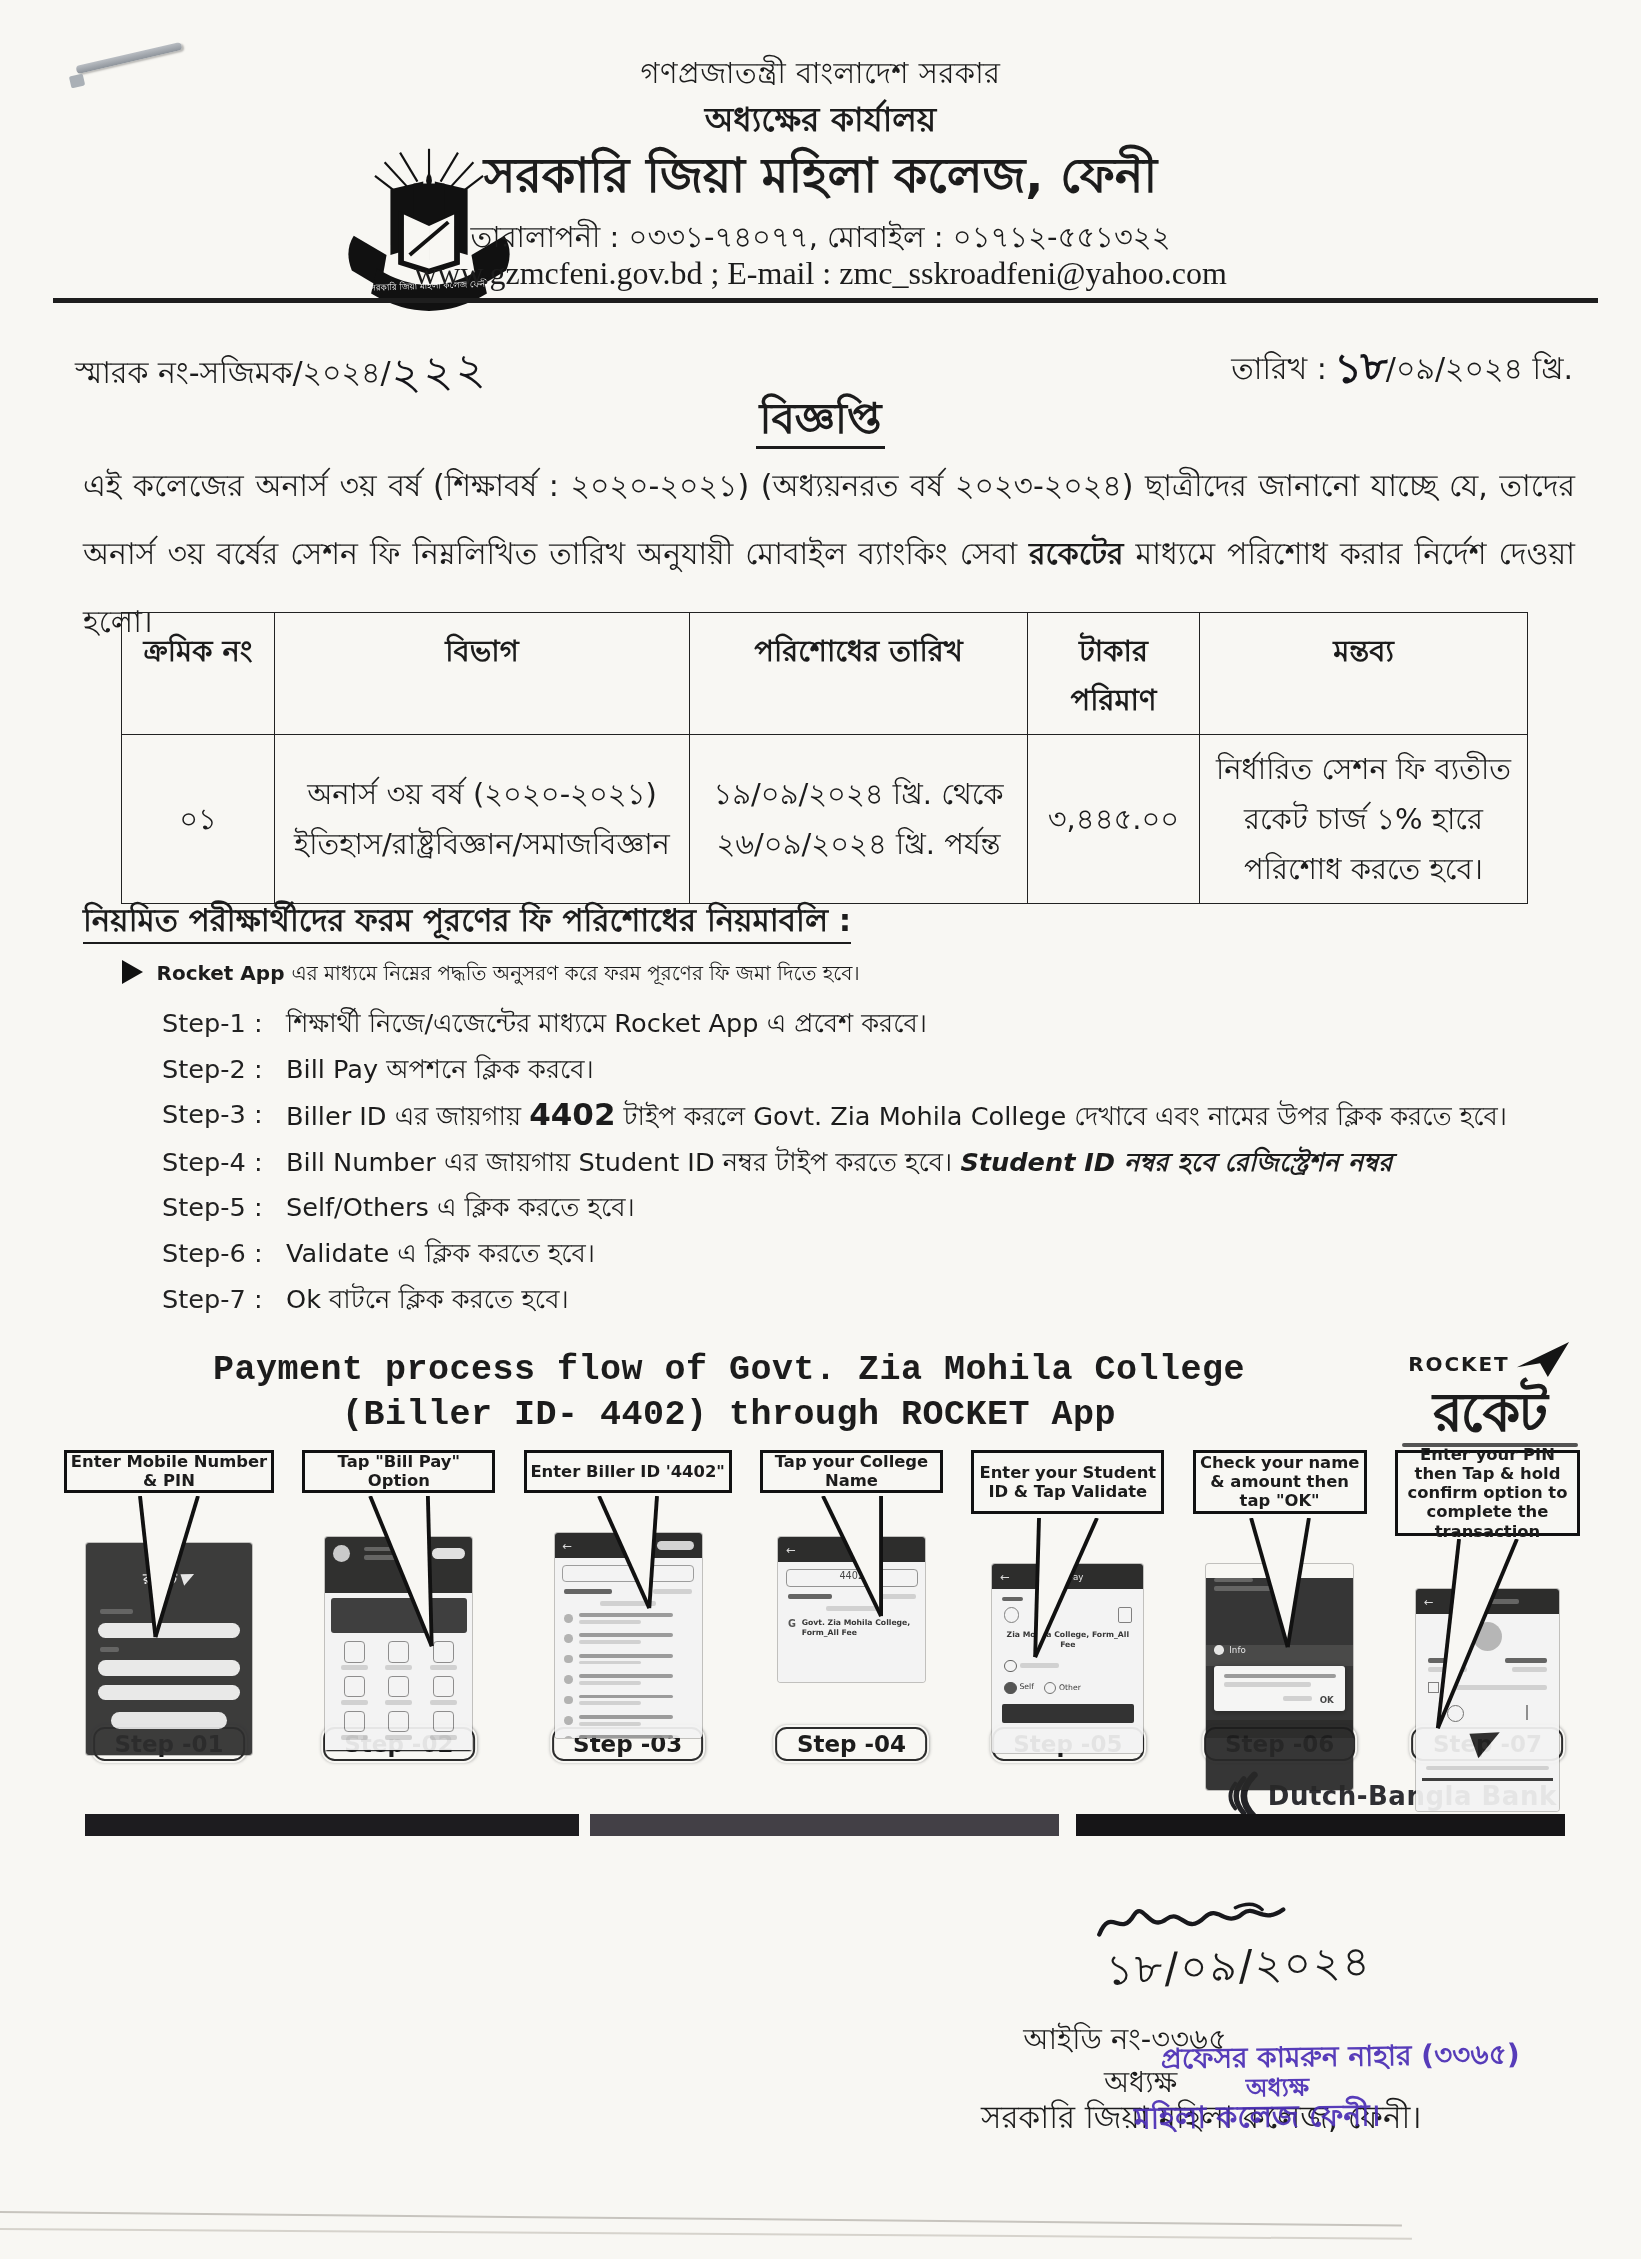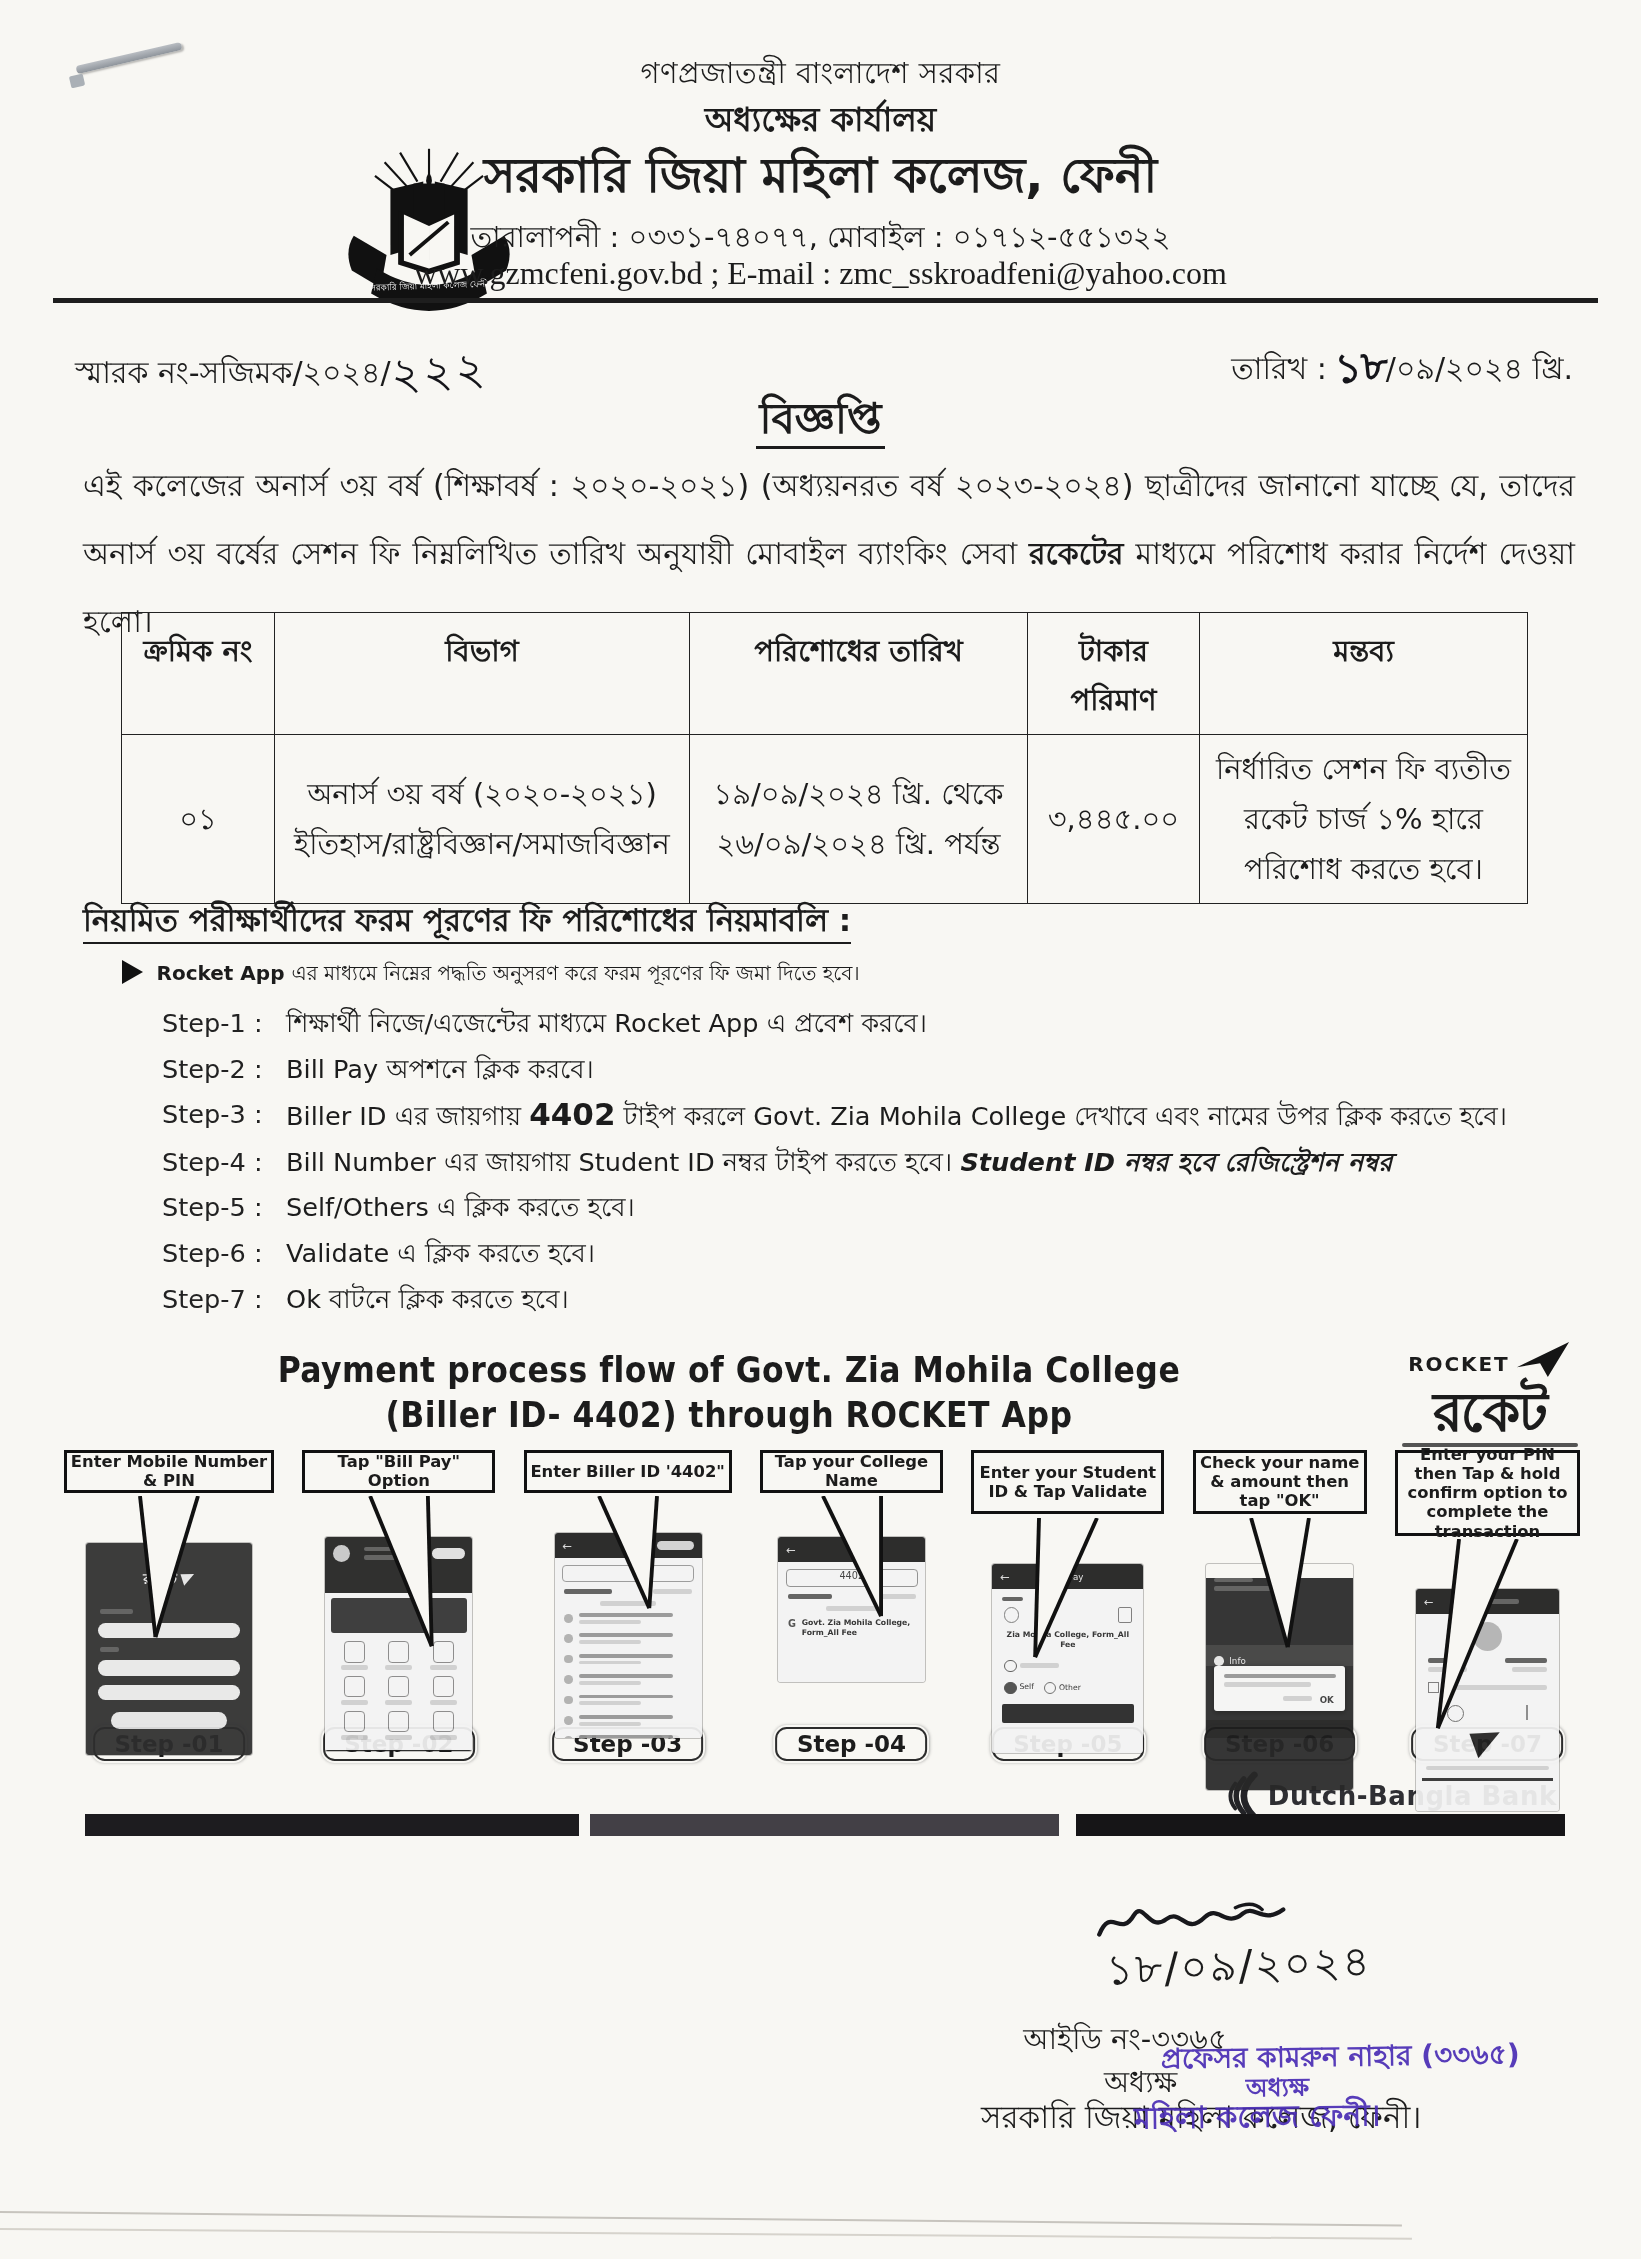--- a/index.html
+++ b/index.html
@@ -39,21 +39,21 @@
   .rules-head{top:896px;left:83px;font-size:31px;font-weight:bold;}
   .rules-head span{border-bottom:2.9px solid #1c1c1c;padding-bottom:3.9px;}
   .intro-row{top:958px;left:122px;font-size:20px;}
   .intro-row .arr{display:inline-block;width:0;height:0;border-left:21px solid #111;border-top:12.6px solid transparent;border-bottom:12.6px solid transparent;margin-right:13.5px;vertical-align:-3.9px;}
   #steps-list{position:absolute;top:1006px;left:162px;width:1400px;}
   .step-row{display:flex;margin-bottom:10.6px;font-size:25.6px;line-height:35px;}
   .step-row .lbl{flex:0 0 124px;color:#222;}
   .step-row .big{font-size:31px;}
 
   
-  .flow-title{top:1348px;left:174px;width:1110px;text-align:center;font-size:35px;font-weight:bold;letter-spacing:0.5px;line-height:45px;font-stretch:condensed;}
+  .flow-title{top:1348px;left:174px;width:1110px;text-align:center;font-size:35px;font-weight:bold;letter-spacing:0.5px;line-height:45px;font-stretch:condensed;font-family:Liberation Mono, monospace;}
   .rocket-logo{top:1340px;left:1388px;width:203px;text-align:center;}
   .rocket-logo .rtxt{font-size:20px;font-weight:800;letter-spacing:1.9px;display:inline-block;vertical-align:13.5px;}
   .rocket-logo .bng{font-size:54px;font-weight:900;line-height:48px;letter-spacing:-1.9px;}
   .rocket-logo .tag{height:4.8px;background:#2a2a2a;margin:5.8px 13.5px 0;border-radius:1.9px;opacity:.8;}
   .rocket-logo .tag2{height:1.9px;background:#555;margin:2.9px 29px 0;}
 
   
   #flow-row{position:absolute;top:1450px;left:64px;width:1516px;height:311px;display:flex;justify-content:space-between;}
   .flow-col{position:relative;height:311px;}
   .callout{position:absolute;top:0;left:0;right:0;border:3.9px solid #111;background:#f8f7f3;font-size:16.4px;font-weight:bold;text-align:center;line-height:19.3px;padding:5.8px 2.9px;z-index:4;}
@@ -471,21 +471,21 @@
     <svg class="tail" style="top:68px;left:25px" width="124" height="133" viewBox="0 0 128 138">
       <polygon points="34,0 94,0 72,134" fill="#f8f7f3"></polygon>
       <line x1="34" y1="0" x2="72" y2="134" stroke="#111" stroke-width="4"></line>
       <line x1="94" y1="0" x2="72" y2="134" stroke="#111" stroke-width="4"></line>
     </svg>
     <div class="phone" style="top:114px;left:13.5px;width:147px;height:226px">
           <div class="ph-dark" style="height:100%;background:#241f2b">
       <div class="bar dk" style="width:39px;margin-top:13.5px"></div>
             <div class="bar dk" style="width:68px"></div>
       <div style="height:50px"></div>
-      <div style="background:#3a3542;height:21px;display:flex;align-items:flex-end;gap:5.8px;padding:0 7.7px">
+      <div style="background:#3a3542;height:21px;display:flex;align-items:flex-start;gap:5.8px;padding:0 7.7px">
         <span style="width:9.7px;height:9.7px;border-radius:50%;background:#efedf2"></span>
         <span style="color:#eee;font-size:8.7px">Info</span>
             </div>
       <div class="dlg" style="padding:7.7px 5.8px 5.8px">
         <div class="bar" style="margin:0 3.9px 3.9px"></div>
               <div class="bar lt" style="margin:0 29px 7.7px 3.9px"></div>
         <div style="text-align:right;font-size:8.7px;font-weight:bold;color:#333;padding-right:5.8px"><span class="bar lt" style="display:inline-block;width:29px;margin:0 7.7px 0 0;vertical-align:1.9px"></span><span>OK</span></div>
             </div>
       <div style="background:#17141c;height:17.4px;margin-top:9.7px"></div>
           </div>

